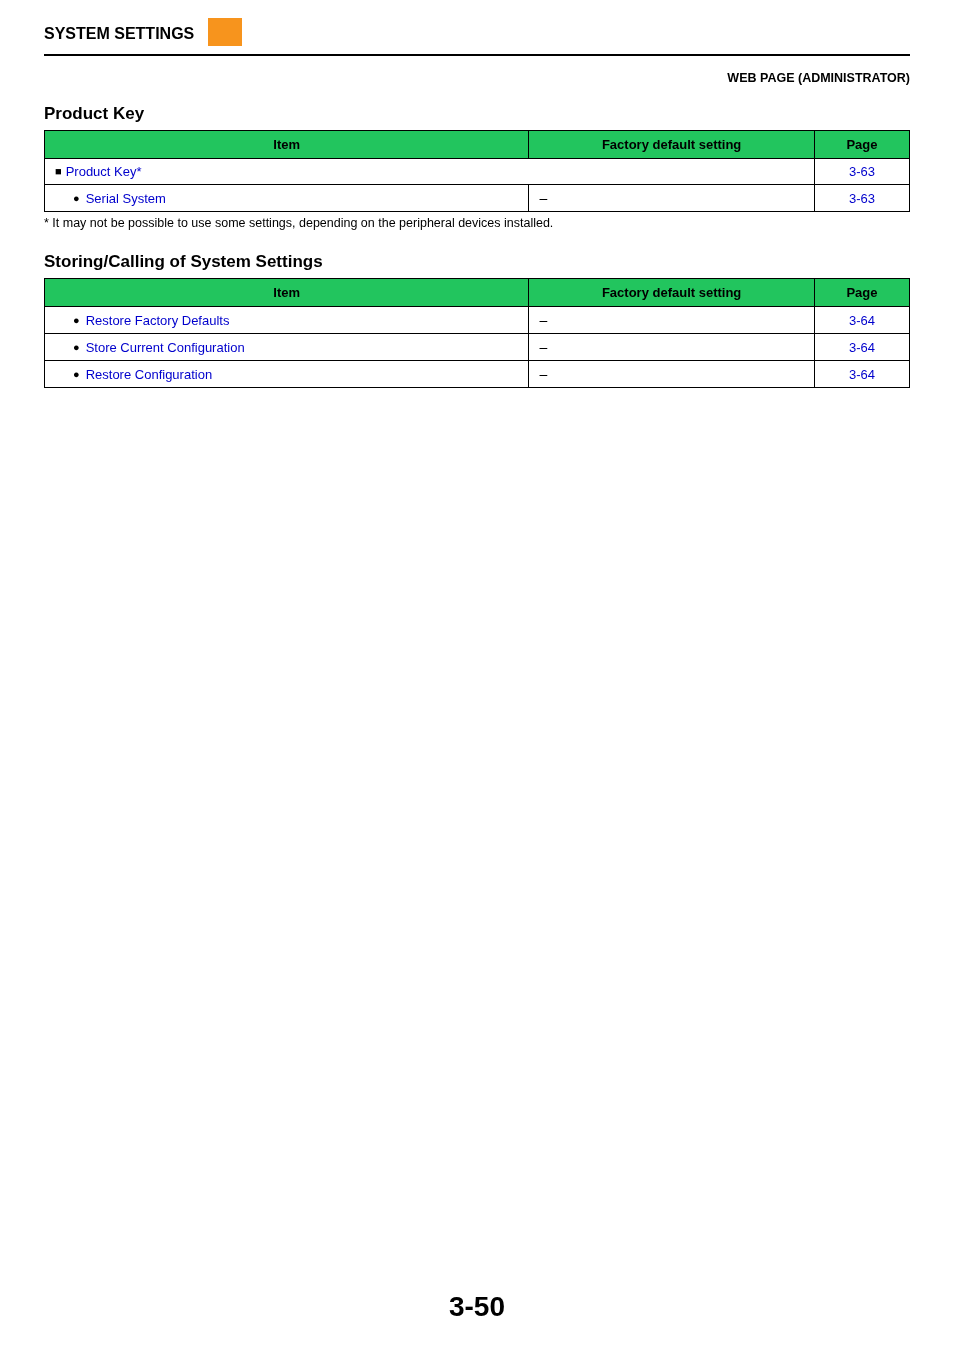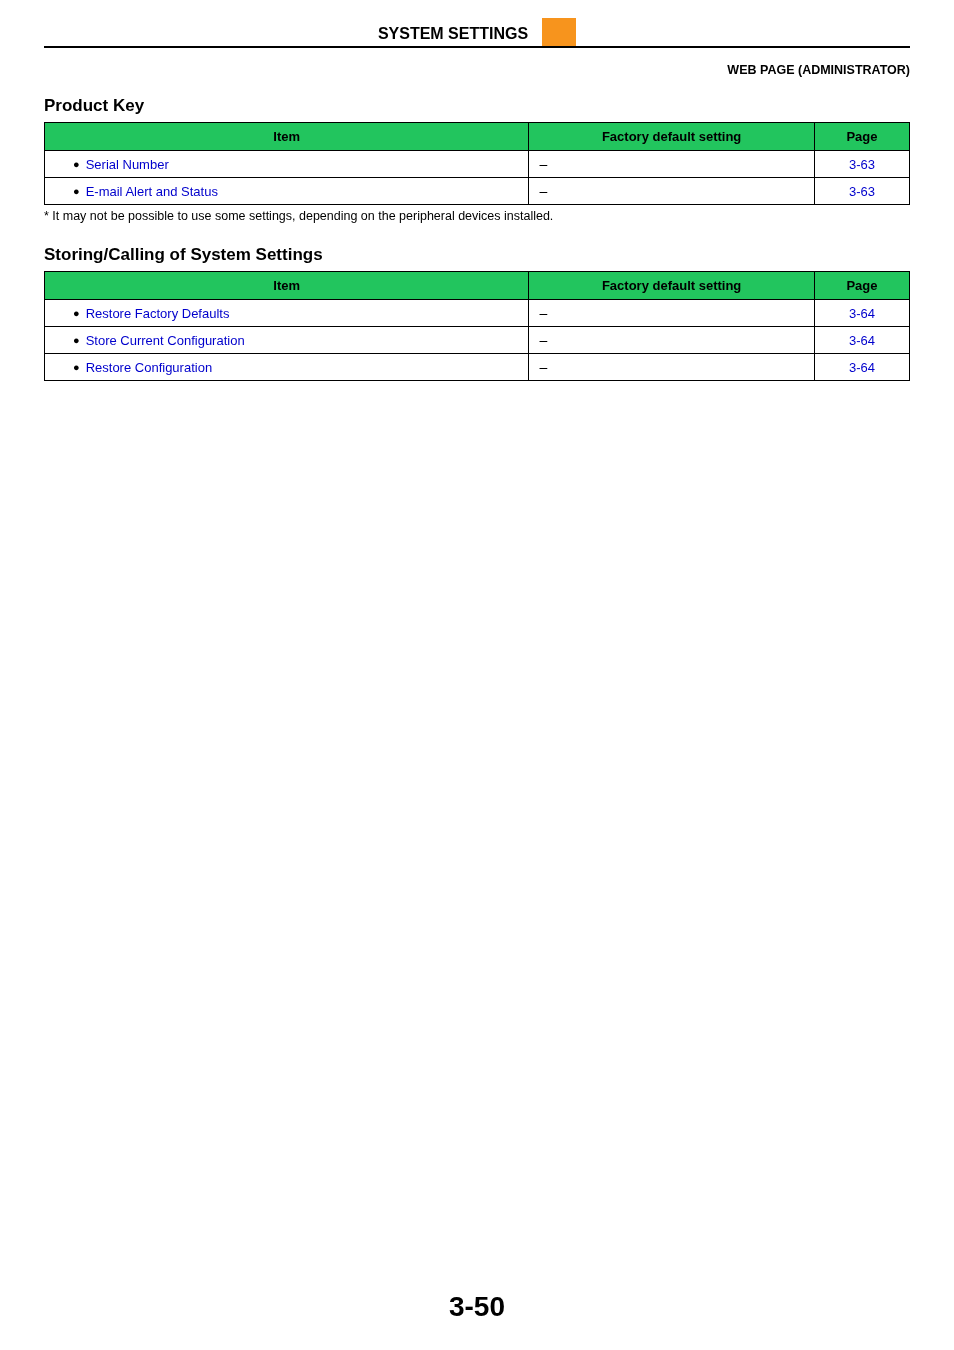--- a/index.html
+++ b/index.html
@@ -12,24 +12,24 @@
     font-size: 13px;
     color: #000;
     background: #fff;
     width: 954px;
     height: 1350px;
     position: relative;
     padding: 24px 44px 0 44px;
   }
   .header-row {
     display: flex;
-    justify-content: center;
+    justify-content: flex-start;
     align-items: center;
     border-bottom: 2px solid #000;
-    padding-bottom: 2px;
+    padding-bottom: 10px;
     margin-bottom: 15px;
   }
   .orange-tab {
     width: 34px;
     height: 28px;
     background: #f7941d;
     margin-left: 8px;
     margin-top: -6px;
     margin-bottom: -2px;
   }
@@ -133,30 +133,29 @@
 
 <table class="settings">
   <thead>
     <tr>
       <th class="col-item">Item</th>
       <th class="col-default">Factory default setting</th>
       <th class="col-page">Page</th>
     </tr>
   </thead>
   <tbody>
-    <tr>
-      <td class="indent-1">
-        <span class="bullet-marker">●</span><span class="link">Serial Number</span>
+    <tr class="section-row">
+      <td colspan="2">
+        <span class="square-marker">■</span><span class="link">Product Key*</span>
       </td>
-      <td><span class="dash">–</span></td>
       <td class="page-cell"><span class="link">3-63</span></td>
     </tr>
     <tr>
       <td class="indent-1">
-        <span class="bullet-marker">●</span><span class="link">E-mail Alert and Status</span>
+        <span class="bullet-marker">●</span><span class="link">Serial System</span>
       </td>
       <td><span class="dash">–</span></td>
       <td class="page-cell"><span class="link">3-63</span></td>
     </tr>
   </tbody>
 </table>
 
 <div class="note">*  It may not be possible to use some settings, depending on the peripheral devices installed.</div>
 
 <div class="section-title">Storing/Calling of System Settings</div>

